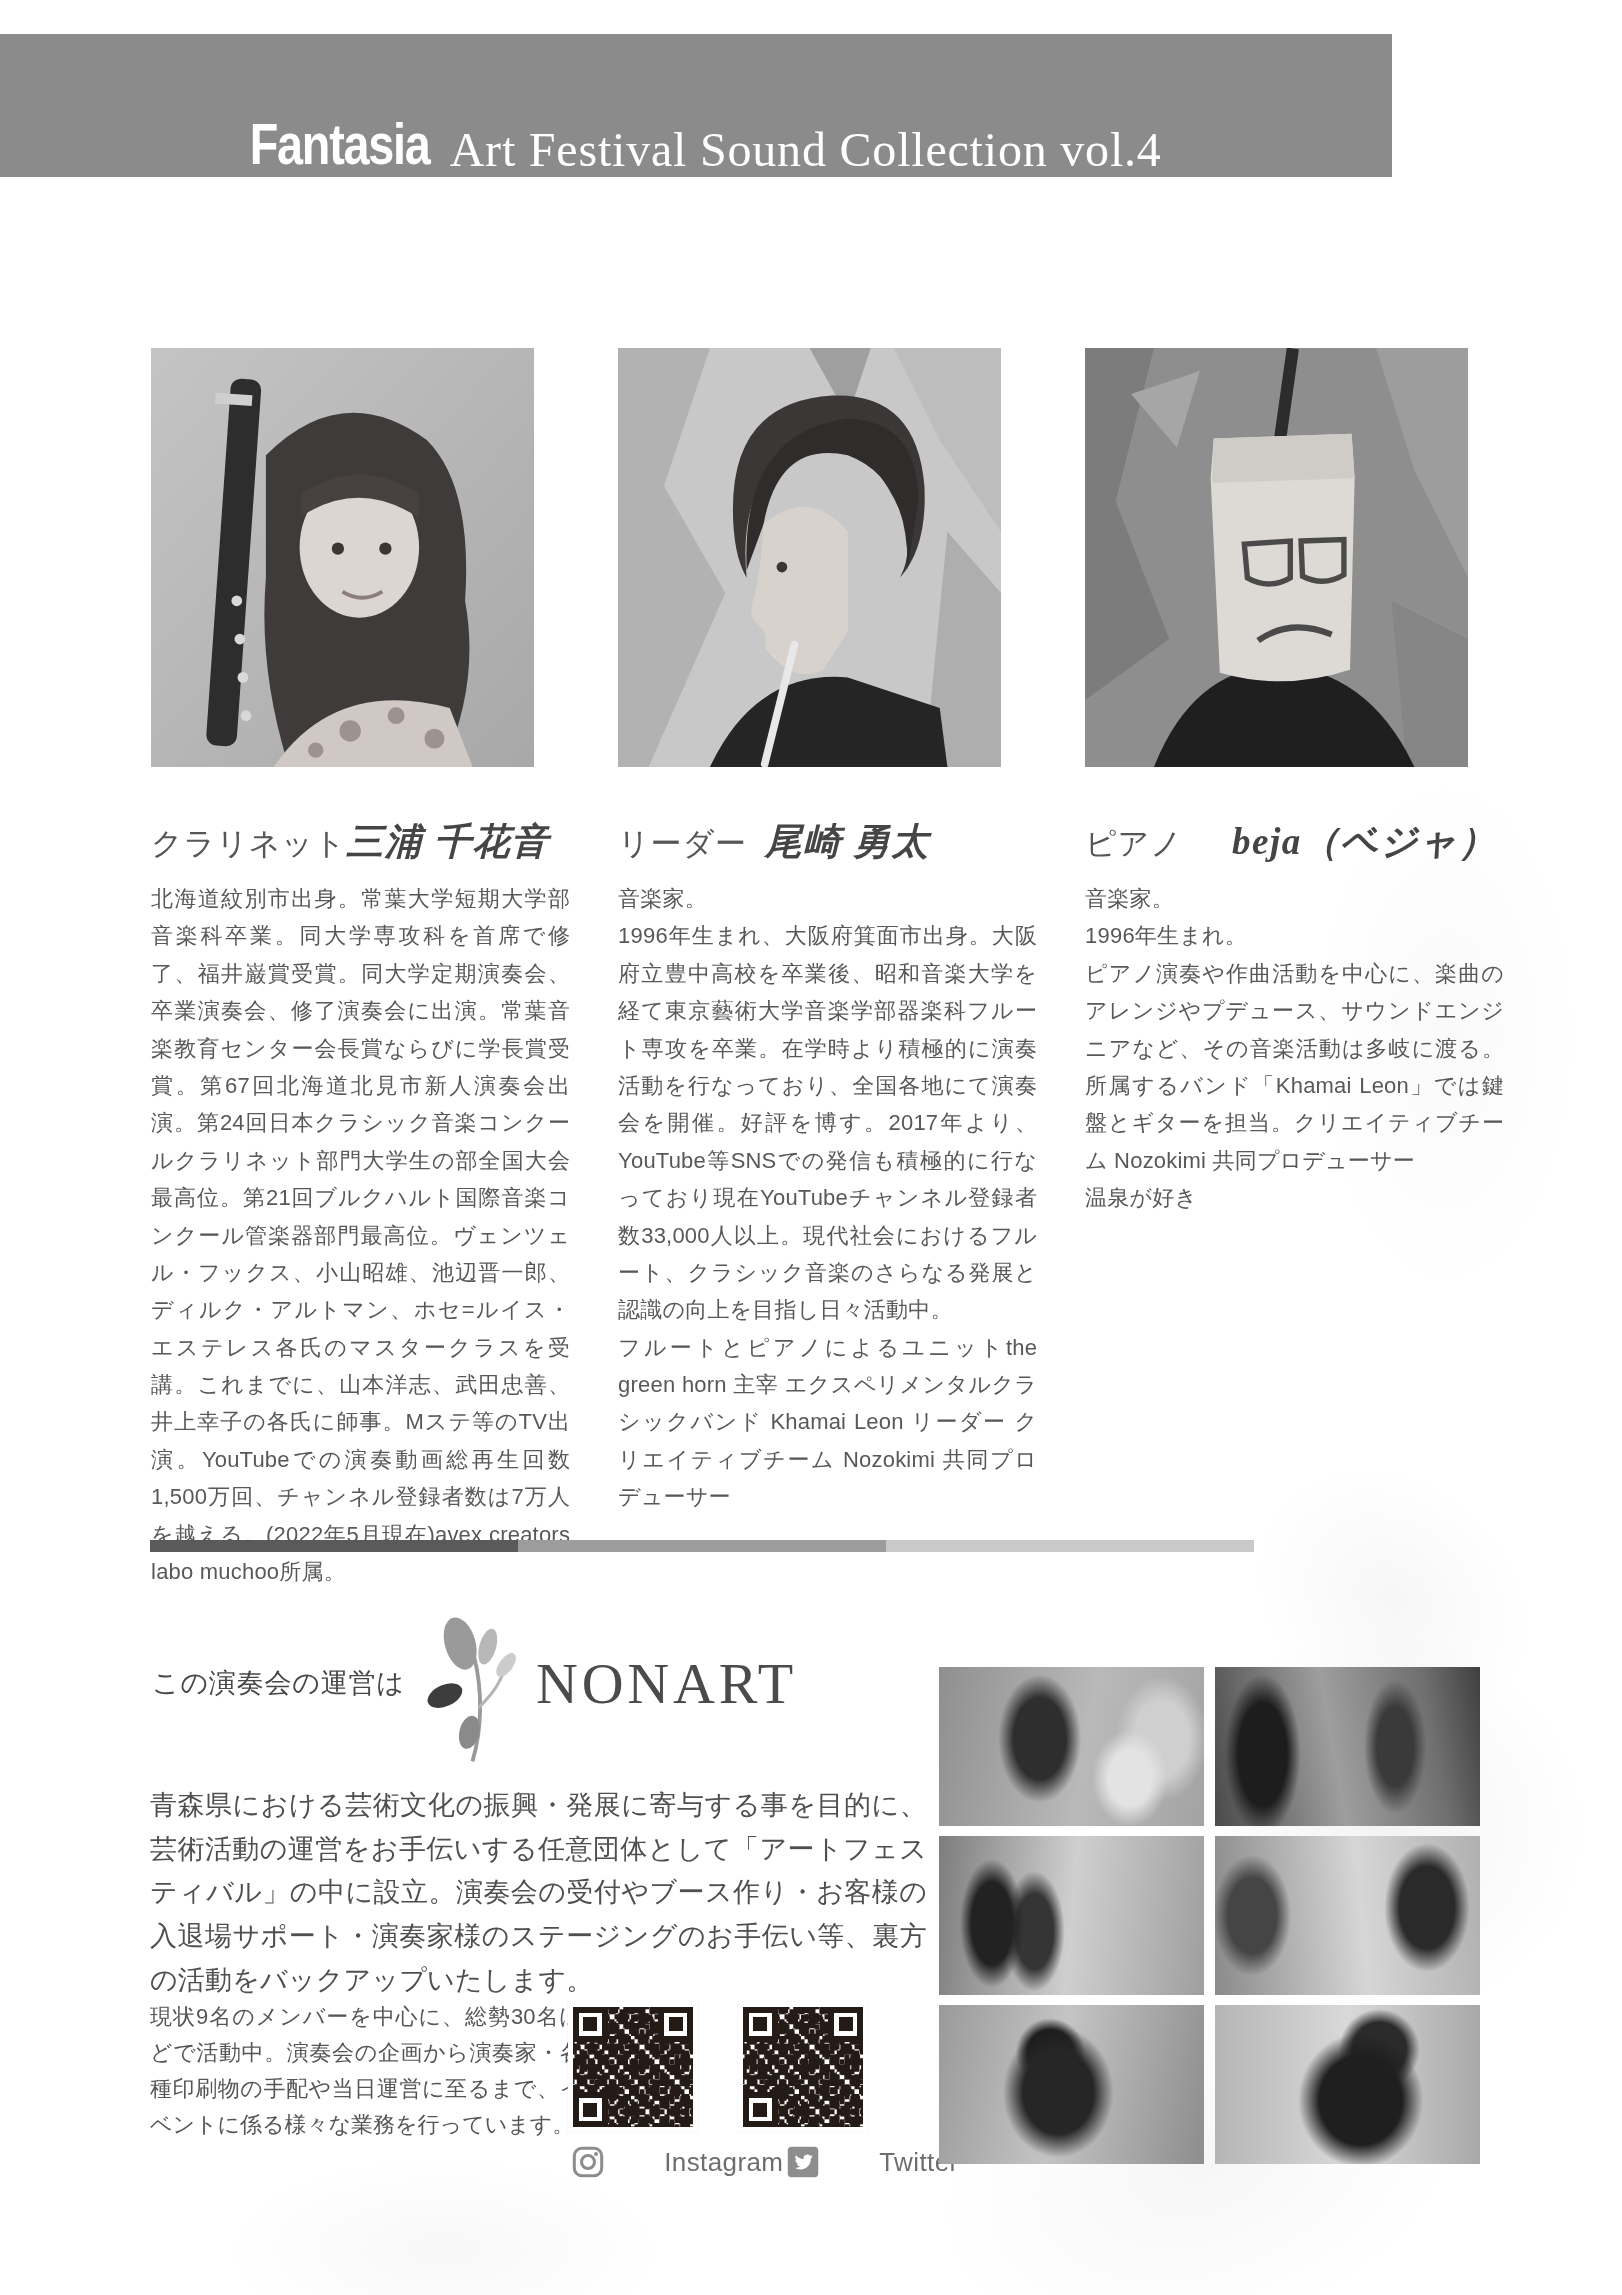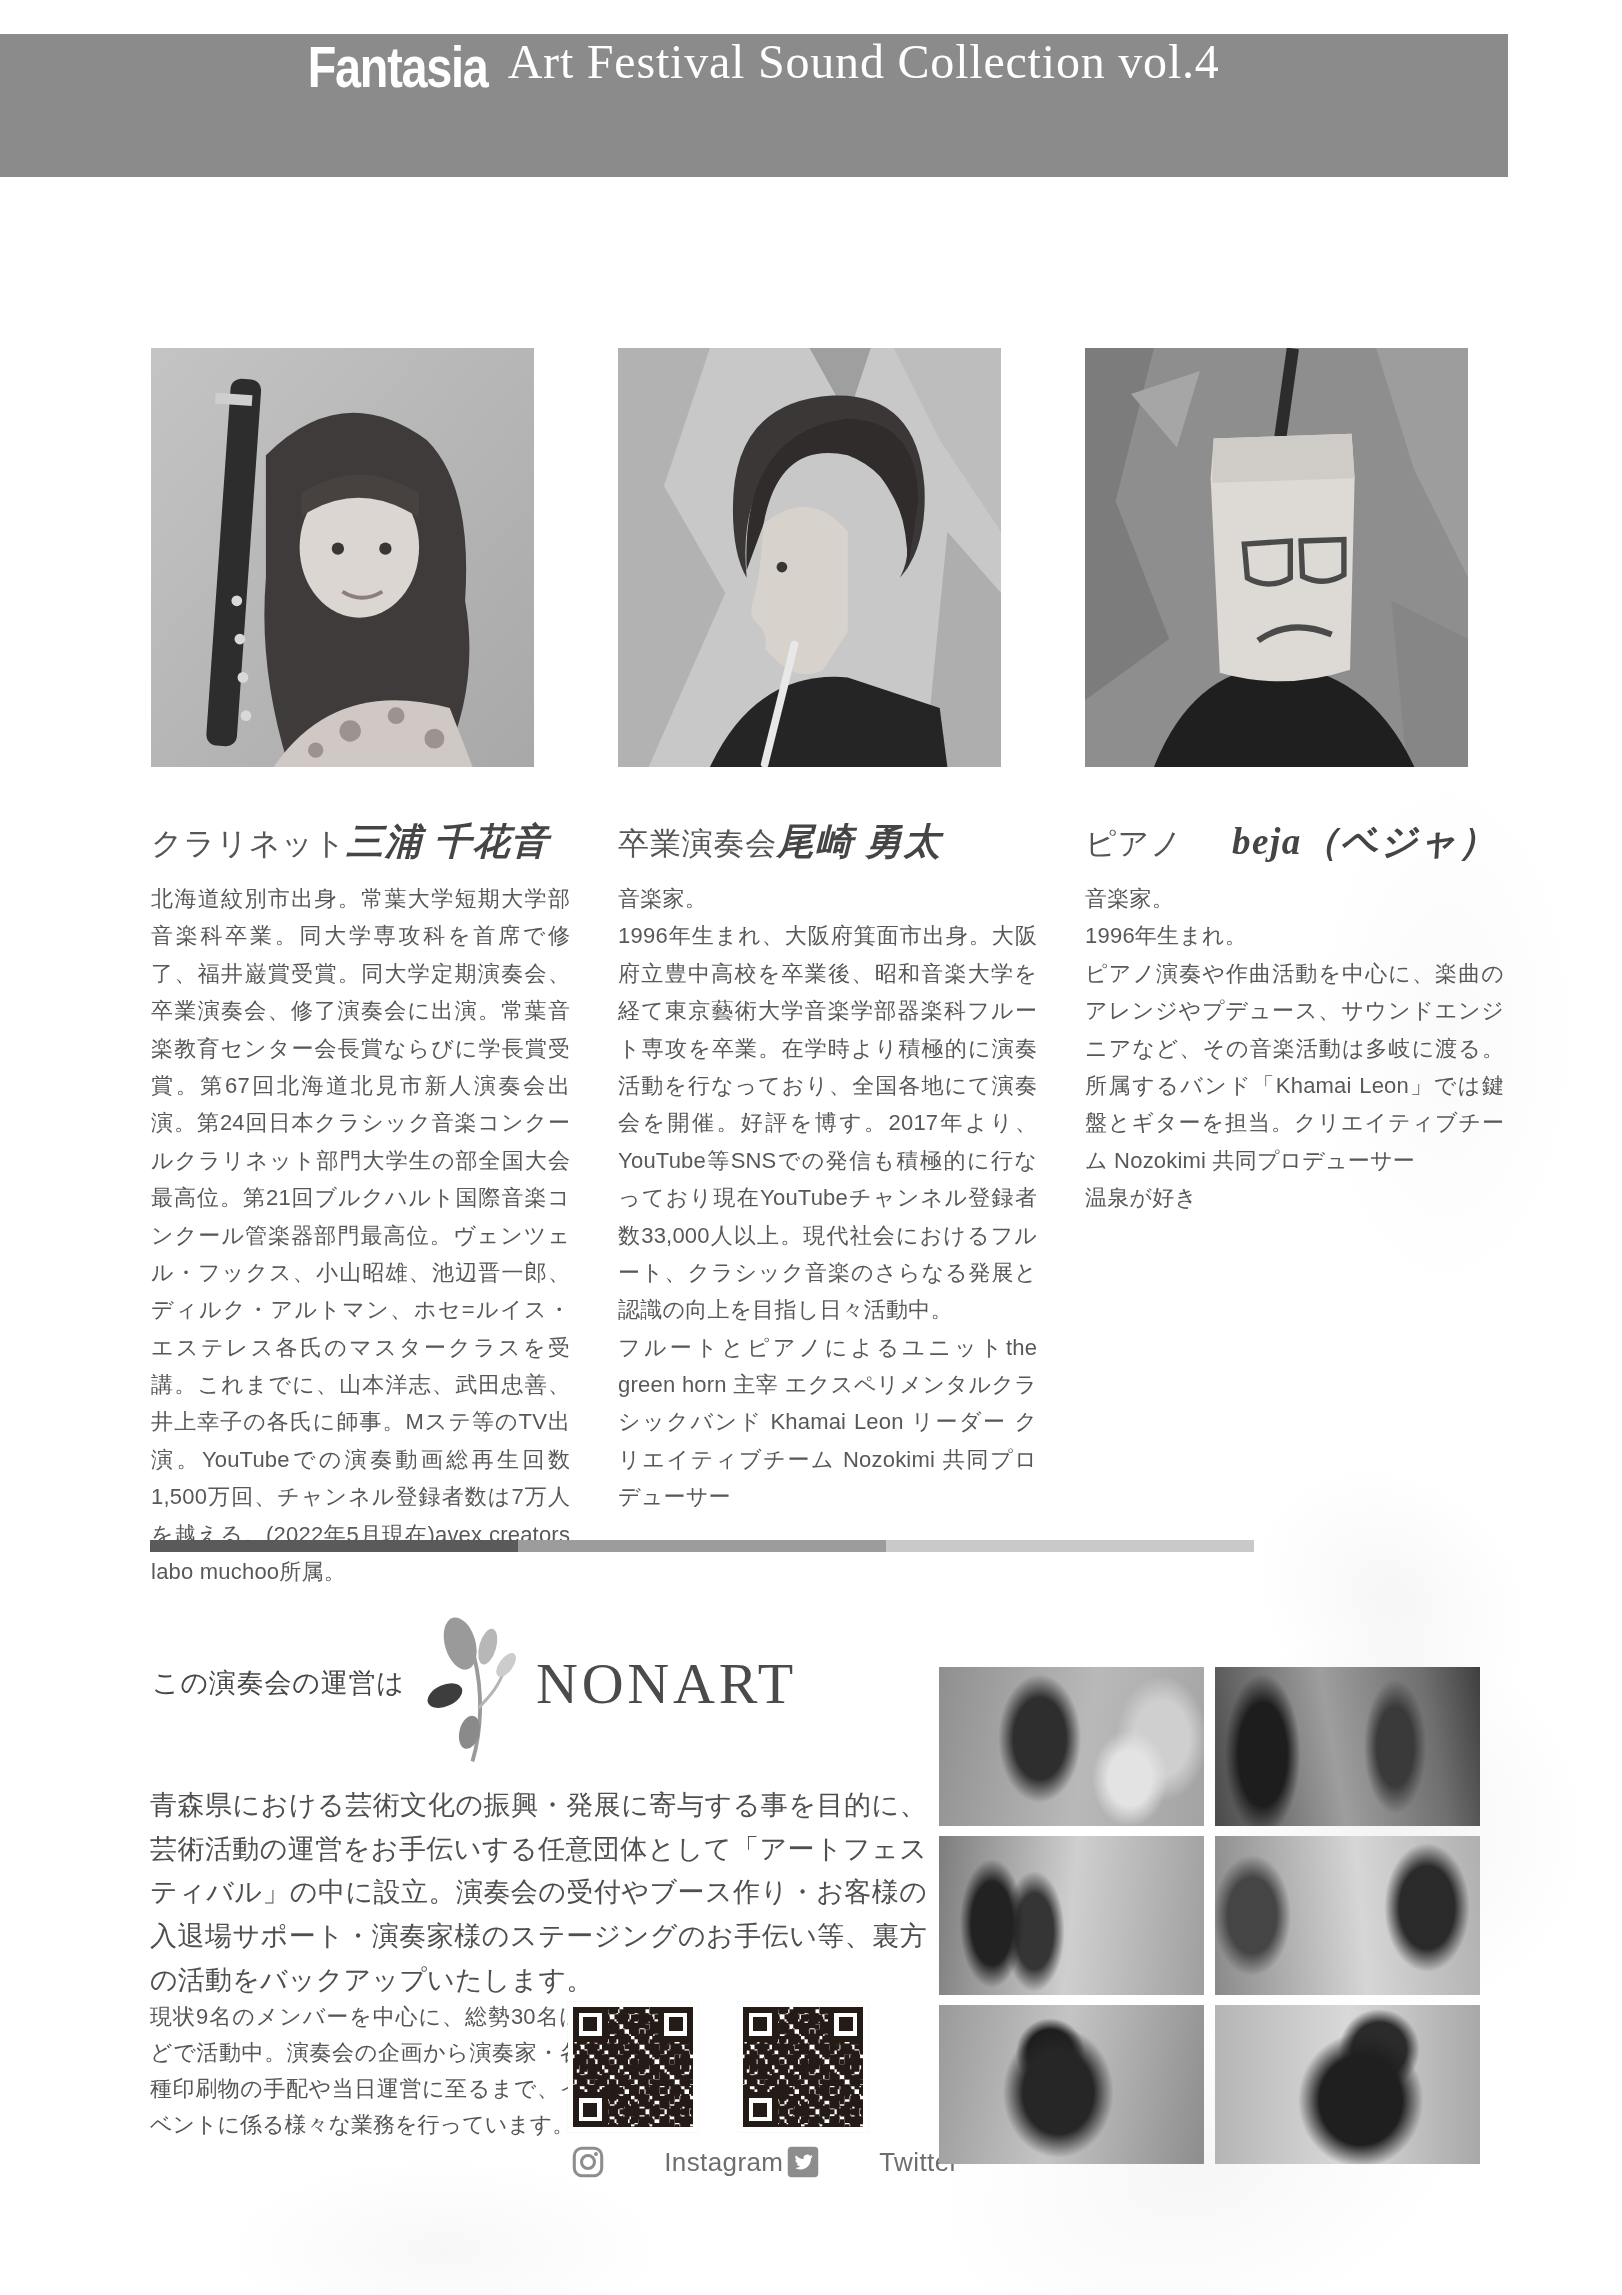--- a/index.html
+++ b/index.html
@@ -14,23 +14,23 @@
   
   .wm{position:absolute;border-radius:50%;pointer-events:none;z-index:0;}
   .wm1{left:1094px;top:1546px;width:582px;height:551px;background:radial-gradient(closest-side,rgba(110,110,110,.08),rgba(110,110,110,0) 70%);transform:rotate(28deg);}
   .wm2{left:826px;top:1928px;width:750px;height:474px;background:radial-gradient(closest-side,rgba(110,110,110,.06),rgba(110,110,110,0) 72%);transform:rotate(-18deg);}
   .wm3{left:153px;top:2127px;width:582px;height:245px;background:radial-gradient(closest-side,rgba(110,110,110,.05),rgba(110,110,110,0) 75%);}
   .wm4{left:1194px;top:1439px;width:398px;height:321px;background:radial-gradient(closest-side,rgba(110,110,110,.06),rgba(110,110,110,0) 75%);transform:rotate(40deg);}
   .wm5{left:1270px;top:689px;width:352px;height:689px;background:radial-gradient(closest-side,rgba(120,120,120,.04),rgba(120,120,120,0) 75%);}
 
   
   .header-band{
-    position:absolute;left:0;top:34px;width:1508px;height:143px;
+    position:absolute;left:0;top:34px;width:1392px;height:143px;
     background:#8b8b8b;z-index:2;
-    display:flex;align-items:flex-start;justify-content:center;
+    display:flex;align-items:flex-end;justify-content:center;
   }
   .brand{
     font-family:"Liberation Sans", sans-serif;
     font-weight:700;font-size:57px;color:#ffffff;
     letter-spacing:-1.5px;display:inline-block;transform:scaleX(.82);transform-origin:center;
   }
   .band-title{
     font-family:"Liberation Serif", serif;
     font-size:48px;color:#ffffff;letter-spacing:0.8px;
   }
@@ -213,21 +213,21 @@
 
           <path d="M190 230 Q186 300 176 330 Q170 352 182 360 Q196 372 192 392 Q230 440 268 420 L300 370 L300 240 Q250 180 190 230 Z" fill="#d8d2cd"></path>
           <circle cx="214" cy="286" r="7" fill="#3a3634"></circle>
 
           <path d="M120 547 Q180 420 300 430 L420 470 L430 547 Z" fill="#252525"></path>
 
           <rect x="206" y="380" width="10" height="170" rx="4" fill="#e8e8e8" transform="rotate(14 211 465)"></rect>
         </svg>
       </div>
       <div class="name-row">
-        <span class="role">卒業演奏会</span>
+        <span class="role">リーダー</span>
         <span class="pname">尾崎 勇太</span>
       </div>
       <div class="bio">音楽家。
 1996年生まれ、大阪府箕面市出身。大阪府立豊中高校を卒業後、昭和音楽大学を経て東京藝術大学音楽学部器楽科フルート専攻を卒業。在学時より積極的に演奏活動を行なっており、全国各地にて演奏会を開催。好評を博す。2017年より、YouTube等SNSでの発信も積極的に行なっており現在YouTubeチャンネル登録者数33,000人以上。現代社会におけるフルート、クラシック音楽のさらなる発展と認識の向上を目指し日々活動中。
 フルートとピアノによるユニットthe green horn 主宰 エクスペリメンタルクラシックバンド Khamai Leon リーダー クリエイティブチーム Nozokimi 共同プロデューサー</div>
     </div>
 
     <div class="profile p2">
       <div class="portrait">
         <svg viewBox="0 0 500 547" preserveAspectRatio="none">

